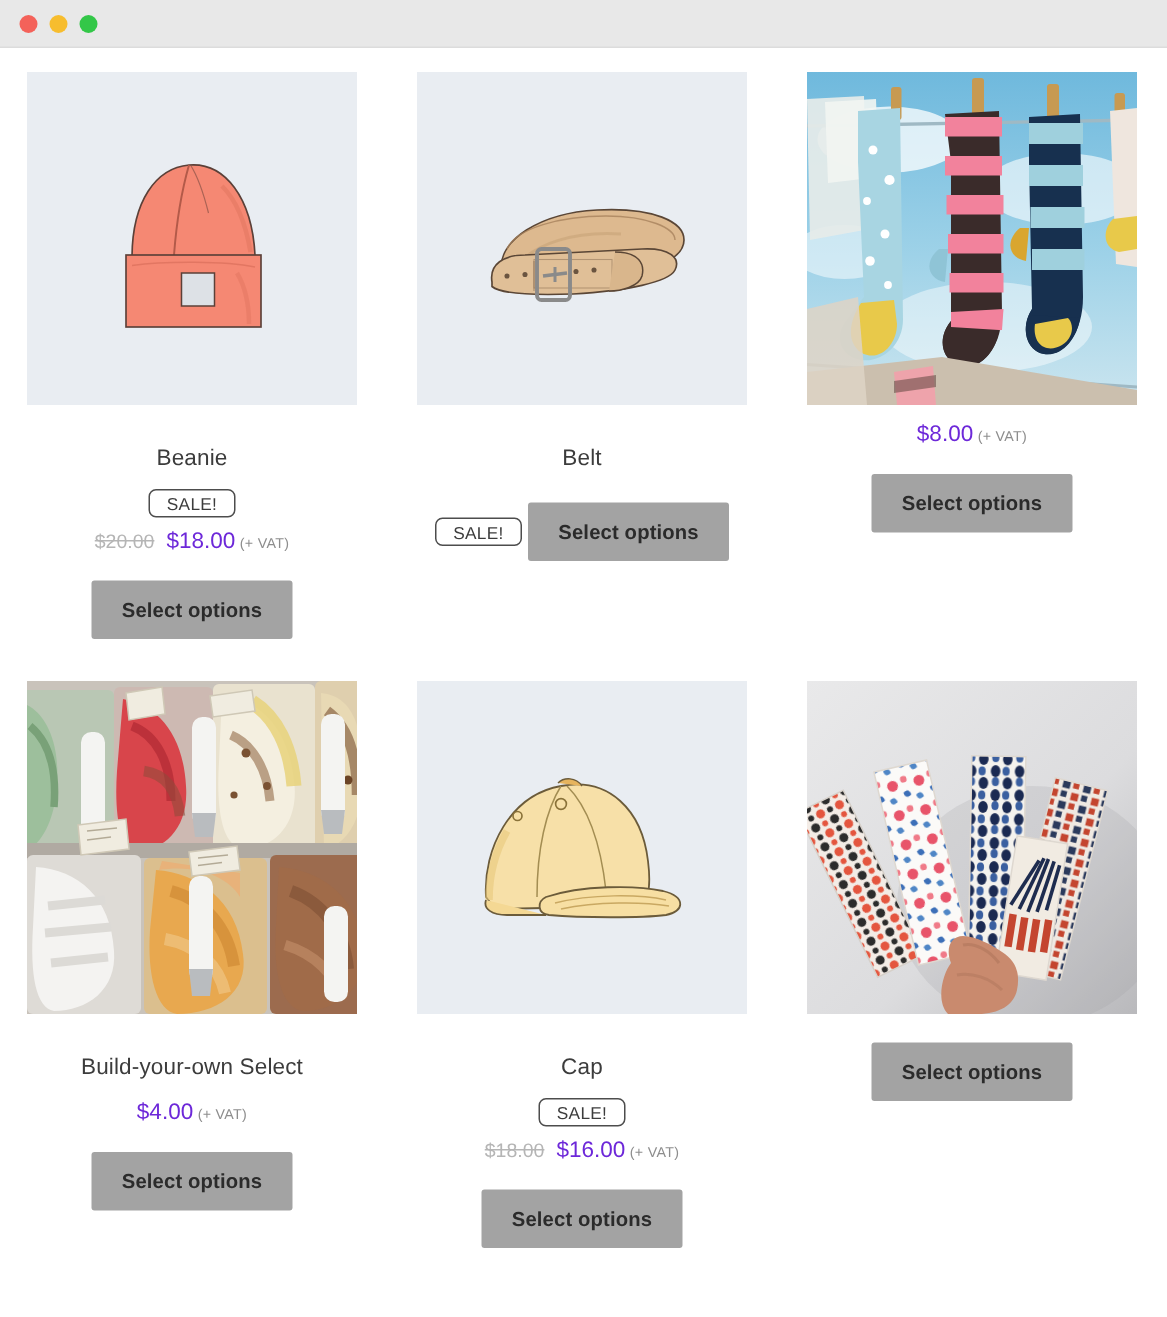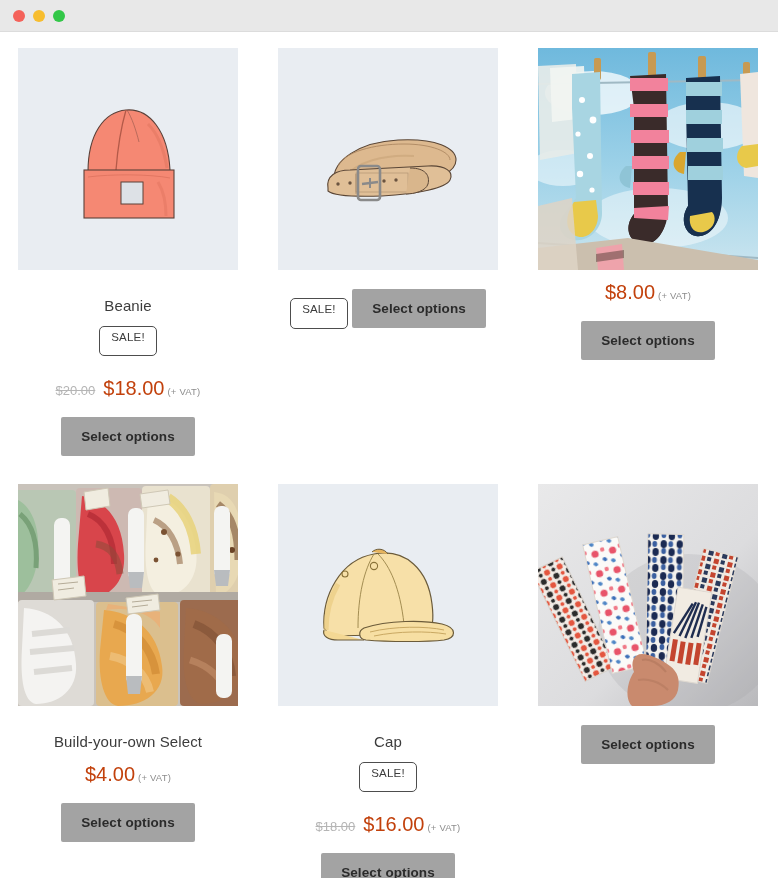--- a/index.html
+++ b/index.html
@@ -90,42 +90,42 @@
     font-size: 15px;
     color: #3c3c3c;
     margin: 26px 0 0 0;
     line-height: 1.3;
     font-weight: 400;
     letter-spacing: .1px;
   }
   .sale-badge {
     display: inline-block;
     margin: 10px 0 0 0;
-    padding: 5px 11px 12px 11px;
+    padding: 5px 11px 1px 11px;
     border: 1px solid #4d4d4d;
     border-radius: 5px;
     font-size: 11.5px;
     color: #3c3c3c;
     letter-spacing: .2px;
     line-height: 1;
   }
   .price-row {
-    margin-top: 22px;
+    margin-top: 8px;
     font-size: 14px;
     color: #4a4a4a;
     line-height: 1;
     white-space: nowrap;
   }
   .price-old {
     color: #b5b5b5;
     text-decoration: line-through;
     margin-right: 8px;
     font-size: 13px;
   }
-  .price-new { color: #c2410c; font-size: 20px; }
+  .price-new { color: #6d28d9; font-size: 15px; }
   .vat {
     font-size: 9.5px;
     color: #8d8d8d;
     margin-left: 3px;
     letter-spacing: .2px;
   }
   .btn-select {
     display: inline-block;
     margin-top: 19px;
     padding: 12px 20px;
@@ -197,20 +197,21 @@
               <rect x="80" y="118" width="22" height="34" rx="3" fill="none" stroke="#8a8a8a" stroke-width="2.6"></rect>
               <path d="M84 136 L100 134" stroke="#8a8a8a" stroke-width="2.4" fill="none"></path>
               <path d="M92 130 L92 140" stroke="#8a8a8a" stroke-width="2" fill="none"></path>
               <circle cx="60" cy="136" r="1.7" fill="#6a5440"></circle>
               <circle cx="72" cy="135" r="1.7" fill="#6a5440"></circle>
               <circle cx="106" cy="133" r="1.7" fill="#6a5440"></circle>
               <circle cx="118" cy="132" r="1.7" fill="#6a5440"></circle>
             </g>
           </svg>
         </a>
+        <div class="p-title">Belt</div>
         <div class="sale-badge">SALE!</div>
         <button class="btn-select">Select options</button>
       </div>
 
       <div class="product no-sale">
         <a class="thumb-link">
           <svg class="photo" viewBox="0 0 220 222" xmlns="http://www.w3.org/2000/svg">
             <defs>
               <linearGradient id="sky" x1="0" y1="0" x2="0" y2="1">
                 <stop offset="0%" stop-color="#6fb9dd"></stop>

